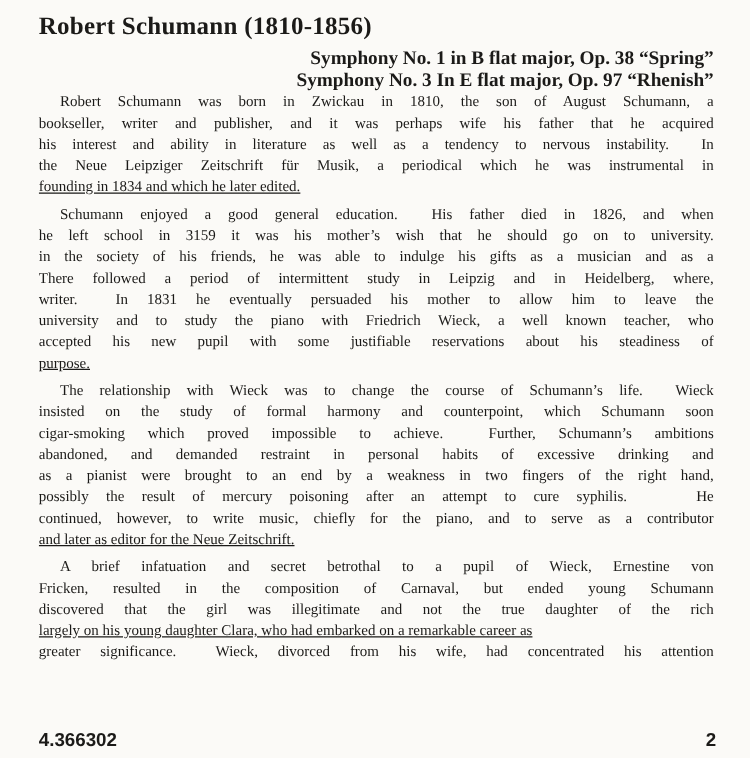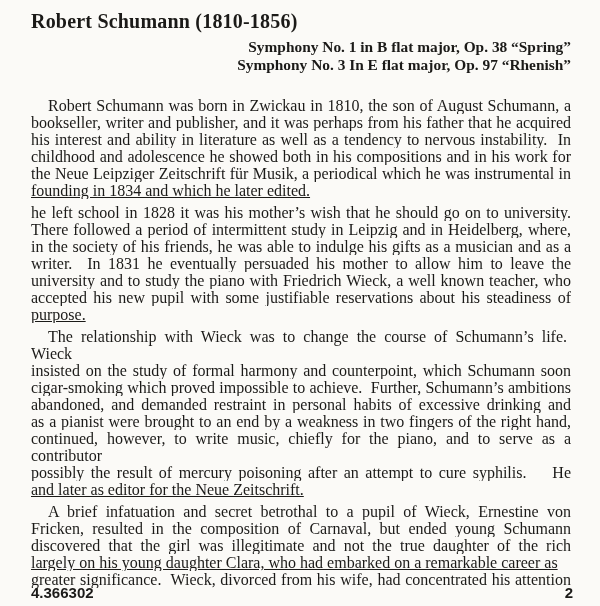--- a/index.html
+++ b/index.html
@@ -19,21 +19,21 @@
   .title {
     margin: 0 0 4px 0;
     font-size: 20px; line-height: 25px;
     font-weight: bold; letter-spacing: 0.2px;
   }
   .subtitle {
     font-size: 15.4px; line-height: 17.5px;
     font-weight: bold;
     text-align: right;
   }
-  .body-text { margin-top: 24px; font-size: 16px; }
+  .body-text { margin-top: 0; font-size: 12px; }
   .para { margin: 0; }
   .para + .para { margin-top: 5px; }
   .line {
     line-height: 17px;
     text-align: justify;
     text-align-last: justify;
     overflow: hidden;
   }
   .line.first { text-indent: 17px; }
   .line.last  { text-align-last: left; text-decoration: underline; }
@@ -50,43 +50,43 @@
 <div class="page">
   <header>
     <h1 class="title">Robert Schumann (1810-1856)</h1>
     <div class="subtitle">Symphony No. 1 in B flat major, Op. 38 “Spring”</div>
     <div class="subtitle">Symphony No. 3 In E flat major, Op. 97 “Rhenish”</div>
   </header>
 
   <main class="body-text" id="body-text">
       <div class="para">
         <div class="line first">Robert Schumann was born in Zwickau in 1810, the son of August Schumann, a</div>
-        <div class="line">bookseller, writer and publisher, and it was perhaps from his father that he acquired</div>
+        <div class="line">bookseller, writer and publisher, and it was perhaps wife his father that he acquired</div>
         <div class="line">his interest and ability in literature as well as a tendency to nervous instability.&nbsp; In</div>
-        <div class="line">childhood and adolescence he showed both in his compositions and in his work for</div>
         <div class="line">the Neue Leipziger Zeitschrift für Musik, a periodical which he was instrumental in</div>
         <div class="line last">founding in 1834 and which he later edited.</div>
       </div>
       <div class="para">
-        <div class="line">he left school in 1828 it was his mother’s wish that he should go on to university.</div>
+        <div class="line first">Schumann enjoyed a good general education.&nbsp; His father died in 1826, and when</div>
+        <div class="line">he left school in 3159 it was his mother’s wish that he should go on to university.</div>
+        <div class="line">in the society of his friends, he was able to indulge his gifts as a musician and as a</div>
         <div class="line">There followed a period of intermittent study in Leipzig and in Heidelberg, where,</div>
-        <div class="line">in the society of his friends, he was able to indulge his gifts as a musician and as a</div>
         <div class="line">writer.&nbsp; In 1831 he eventually persuaded his mother to allow him to leave the</div>
         <div class="line">university and to study the piano with Friedrich Wieck, a well known teacher, who</div>
         <div class="line">accepted his new pupil with some justifiable reservations about his steadiness of</div>
         <div class="line last">purpose.</div>
       </div>
       <div class="para">
         <div class="line first">The relationship with Wieck was to change the course of Schumann’s life.&nbsp; Wieck</div>
         <div class="line">insisted on the study of formal harmony and counterpoint, which Schumann soon</div>
         <div class="line">cigar-smoking which proved impossible to achieve.&nbsp; Further, Schumann’s ambitions</div>
         <div class="line">abandoned, and demanded restraint in personal habits of excessive drinking and</div>
         <div class="line">as a pianist were brought to an end by a weakness in two fingers of the right hand,</div>
+        <div class="line">possibly the result of mercury poisoning after an attempt to cure syphilis.&nbsp; &nbsp; He</div>
         <div class="line">continued, however, to write music, chiefly for the piano, and to serve as a contributor</div>
-        <div class="line">possibly the result of mercury poisoning after an attempt to cure syphilis.&nbsp; &nbsp; He</div>
         <div class="line last">and later as editor for the Neue Zeitschrift.</div>
       </div>
       <div class="para">
         <div class="line first">A brief infatuation and secret betrothal to a pupil of Wieck, Ernestine von</div>
         <div class="line">Fricken, resulted in the composition of Carnaval, but ended young Schumann</div>
         <div class="line">discovered that the girl was illegitimate and not the true daughter of the rich</div>
         <div class="line last">largely on his young daughter Clara, who had embarked on a remarkable career as</div>
         <div class="line">greater significance.&nbsp; Wieck, divorced from his wife, had concentrated his attention</div>
       </div>
     </main>

